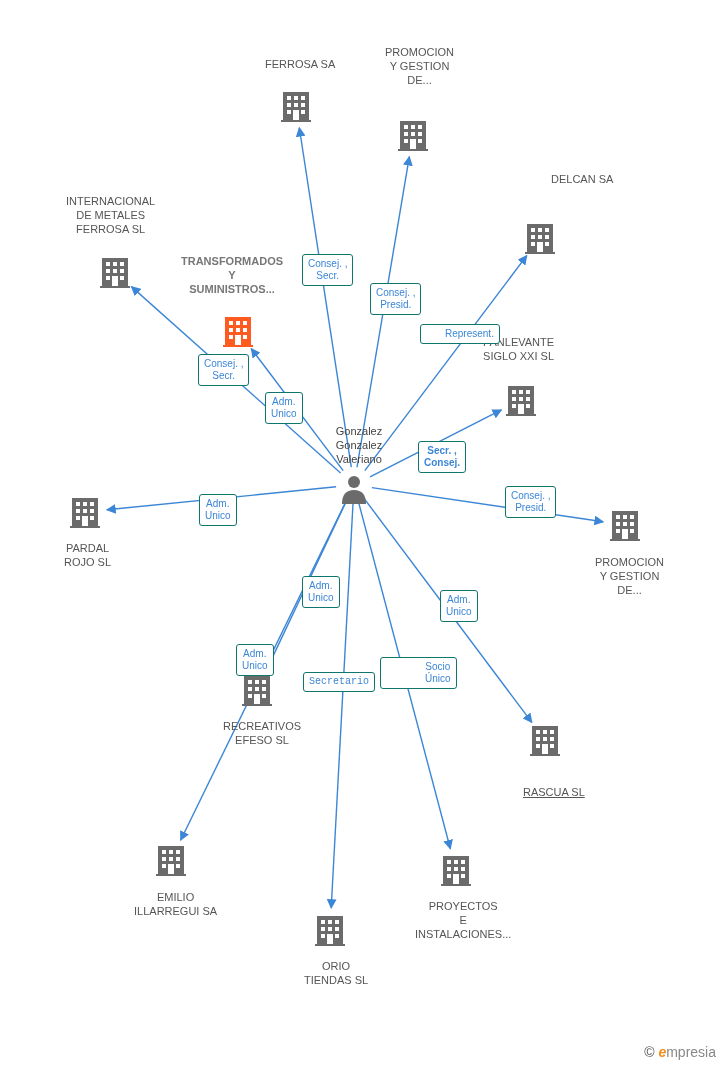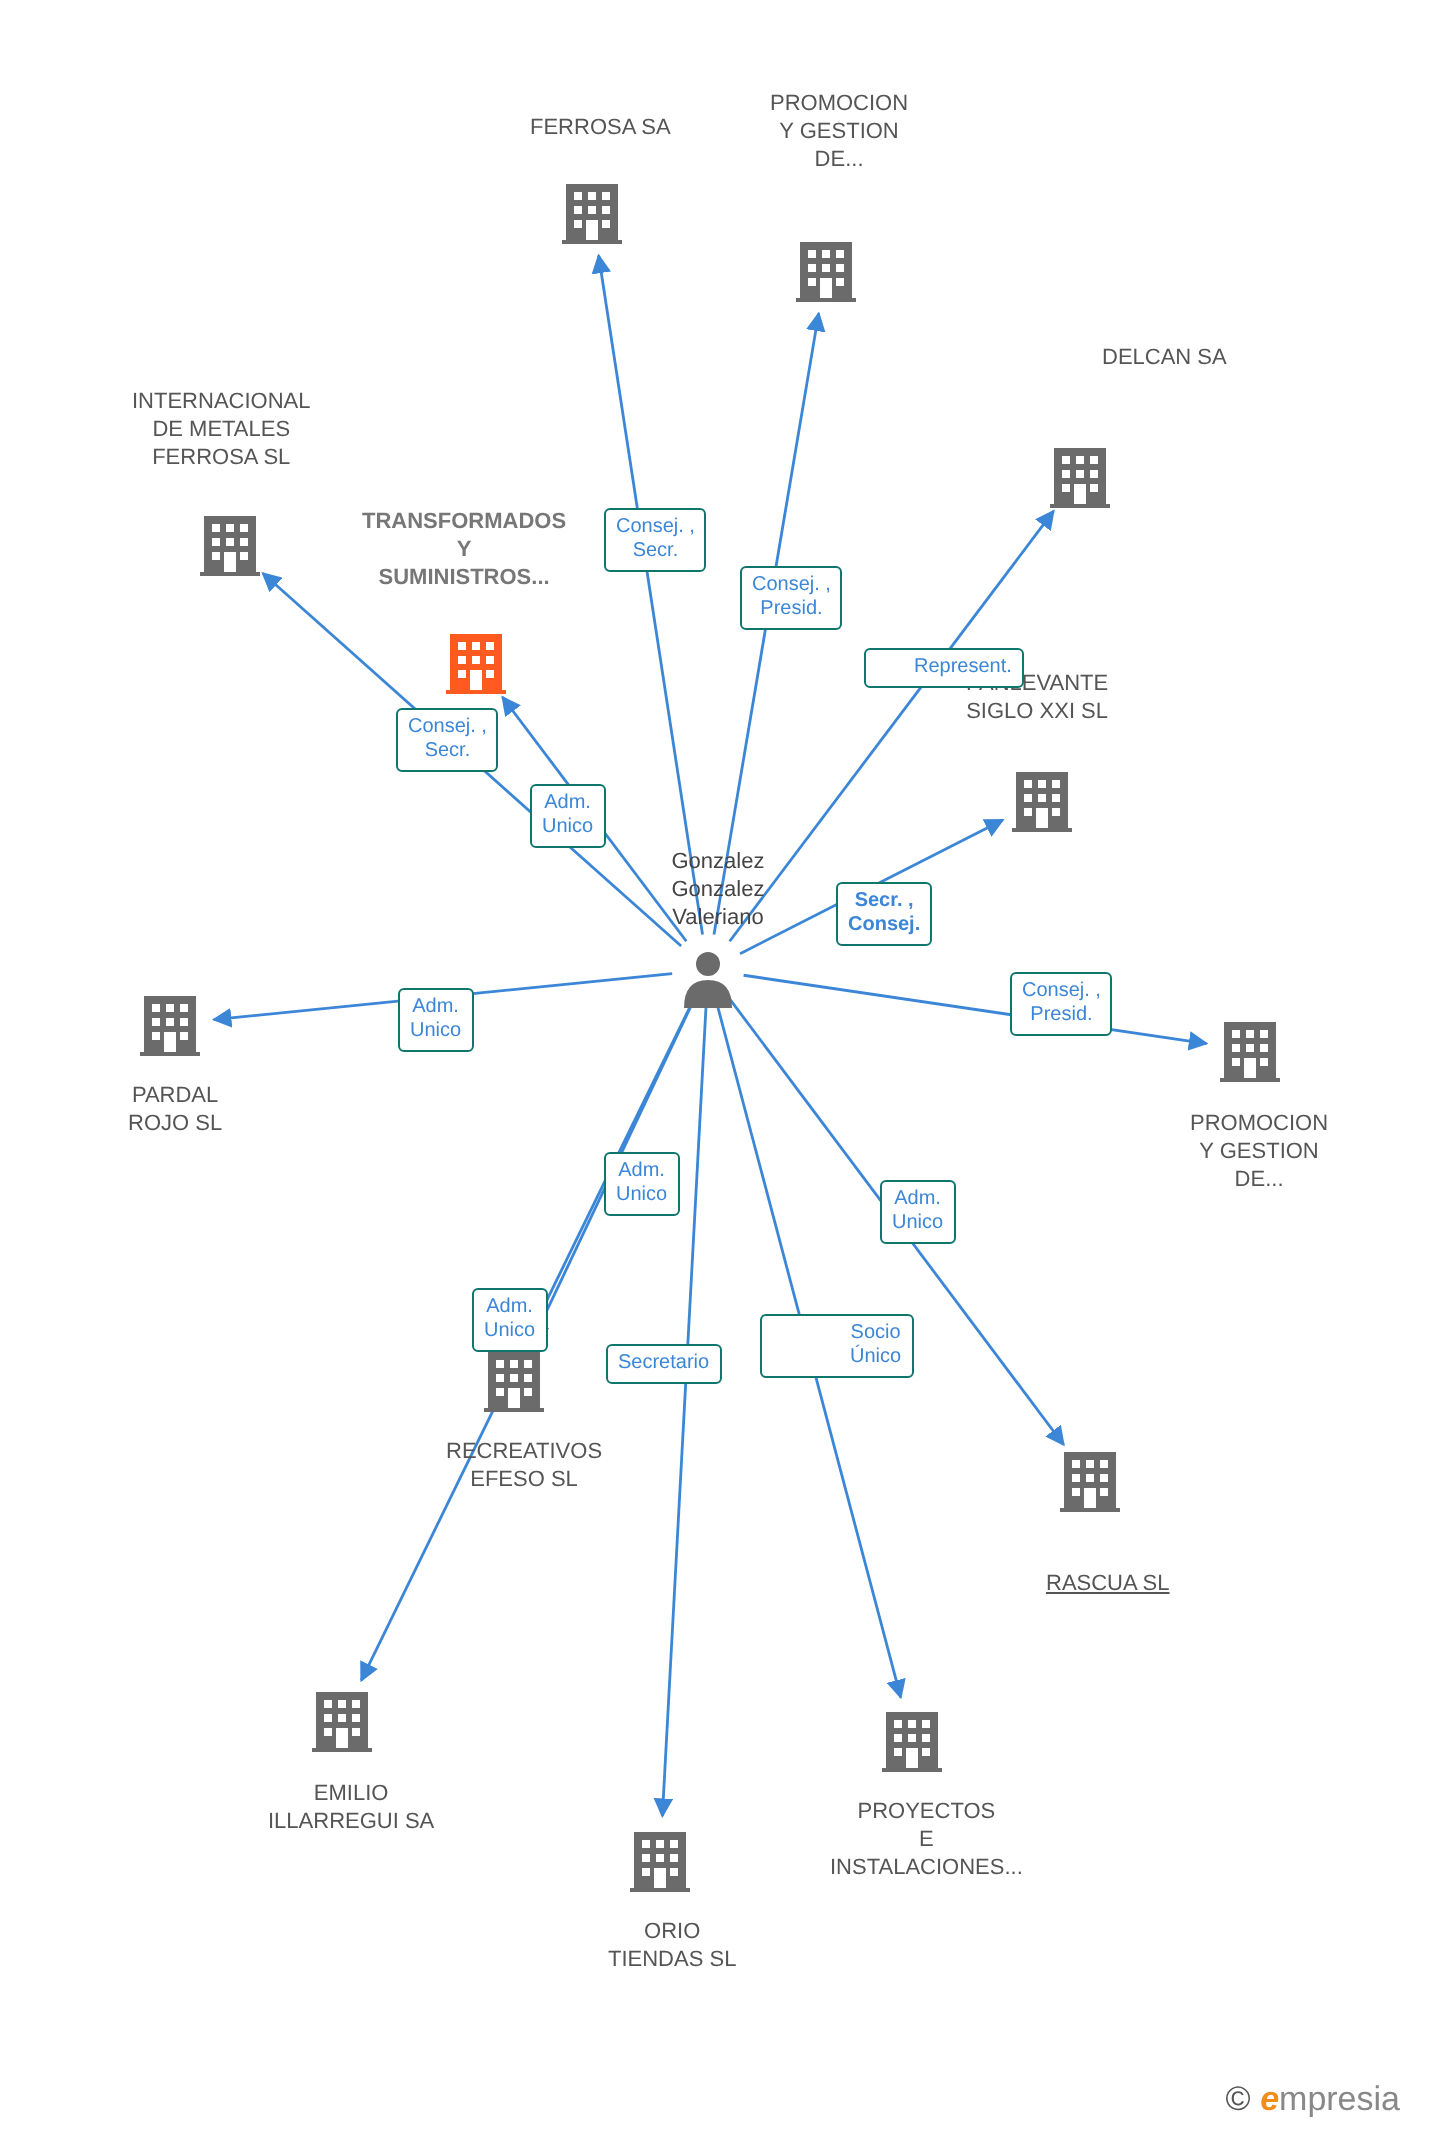--- a/index.html
+++ b/index.html
@@ -1,21 +1,21 @@
 <!DOCTYPE html>
 <html><head>
 <meta charset="utf-8">
 <style>
   html,body{margin:0;padding:0;width:728px;height:1070px;background:#fff;font-family:Arial,Helvetica,sans-serif;overflow:hidden}
   svg{position:absolute;top:0;left:0}
   .node-label{position:absolute;font-size:11px;color:#555;text-align:center;line-height:1.25;white-space:pre}
   .center-label{color:#444}
   .highlight-label{color:#777;font-weight:bold}
   .edge-label{position:absolute;font-size:10px;color:#3b86d6;background:#fff;border:1px solid #0f766e;border-radius:3px;padding:3px 5px;text-align:center;line-height:1.2;white-space:pre}
-  .footer{position:absolute;bottom:10px;right:28px;font-size:17px;color:#555}
+  .footer{position:absolute;bottom:10px;right:12px;font-size:14px;color:#555}
   .footer .e{color:#f28c1a;font-style:italic;font-weight:bold}
   .footer .rest{color:#888}
   .building{position:absolute}
   .person{position:absolute}
 </style>
 </head>
 <body>
 
 <svg id="svg" width="728" height="1070">
   <defs>
@@ -270,38 +270,38 @@
 ILLARREGUI SA</div>
     <div class="node-label" style="left: 304px; top: 960px;">ORIO
 TIENDAS SL</div>
     <div class="node-label" style="left: 415px; top: 900px;">PROYECTOS
 E
 INSTALACIONES...</div>
     <div class="edge-label" style="left: 302px; top: 254px;">Consej. ,
 Secr.</div>
     <div class="edge-label" style="left: 370px; top: 283px;">Consej. ,
 Presid.</div>
-    <div class="edge-label" style="left: 432px; top: 324px; padding-left: 24px;">Represent.</div>
+    <div class="edge-label" style="left: 420px; top: 324px; padding-left: 24px;">Represent.</div>
     <div class="edge-label" style="left: 198px; top: 354px;">Consej. ,
 Secr.</div>
     <div class="edge-label" style="left: 265px; top: 392px;">Adm.
 Unico</div>
     <div class="edge-label" style="left: 418px; top: 441px; font-weight: bold;">Secr. ,
 Consej.</div>
     <div class="edge-label" style="left: 199px; top: 494px;">Adm.
 Unico</div>
     <div class="edge-label" style="left: 505px; top: 486px;">Consej. ,
 Presid.</div>
     <div class="edge-label" style="left: 302px; top: 576px;">Adm.
 Unico</div>
     <div class="edge-label" style="left: 440px; top: 590px;">Adm.
 Unico</div>
     <div class="edge-label" style="left: 236px; top: 644px;">Adm.
 Unico</div>
-    <div class="edge-label" style="left: 303px; top: 672px;">Secretario</div>
+    <div class="edge-label" style="left: 303px; top: 672px; font-family: Liberation Mono, monospace;">Secretario</div>
     <div class="edge-label" style="left: 380px; top: 657px; padding-left: 44px;">Socio
 Único</div>
   </div>
 
 <div class="footer">
   <span>©</span>
   <span class="e">e</span><span class="rest">mpresia</span>
 </div>
 
 </body></html>

